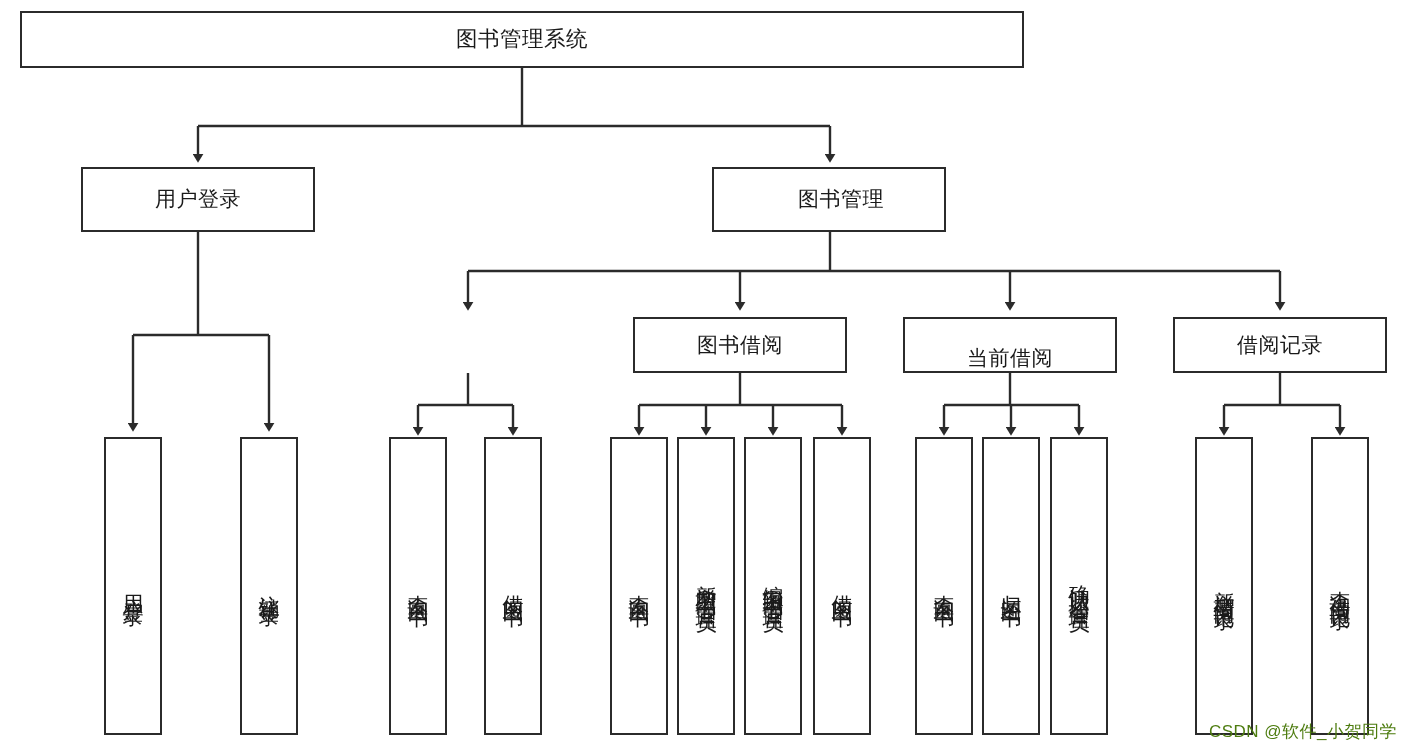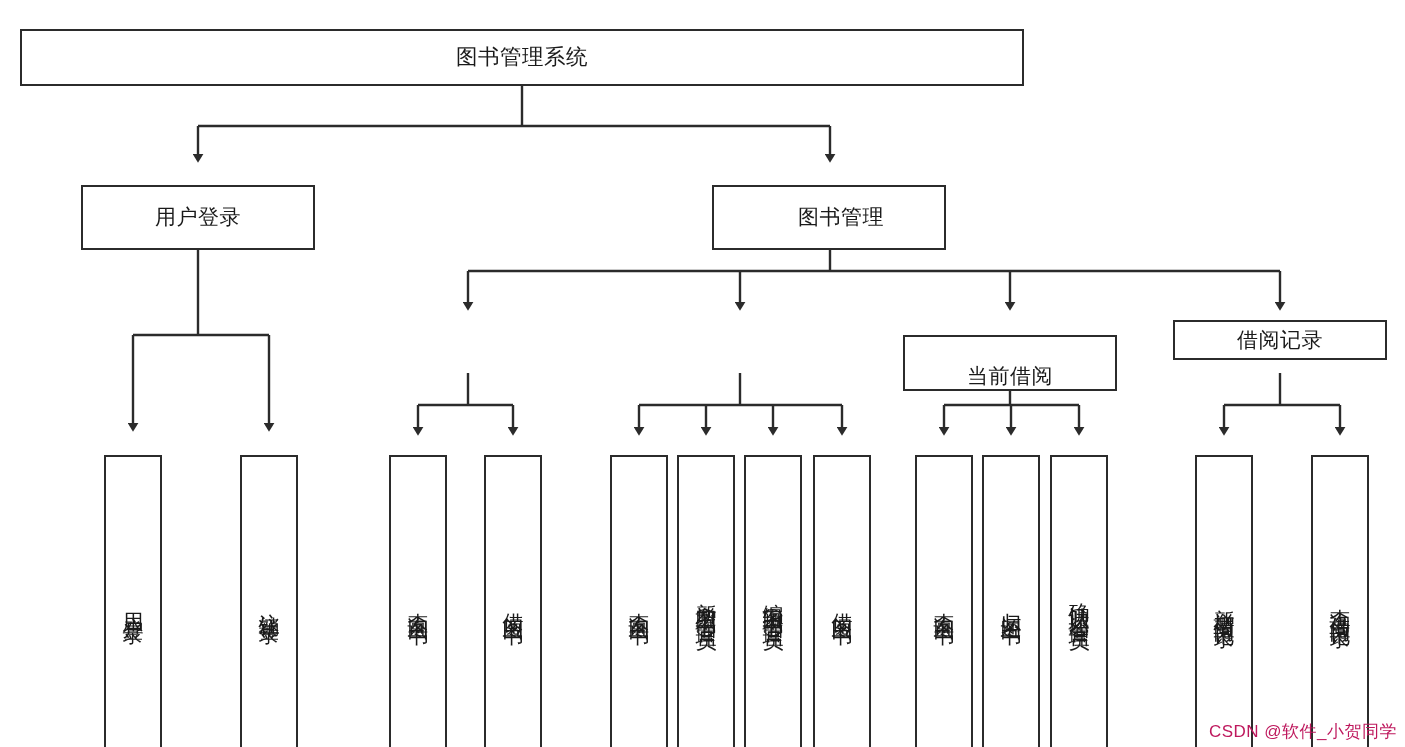--- a/index.html
+++ b/index.html
@@ -27,21 +27,20 @@
   .node {
     position: absolute;
     box-sizing: border-box;
     border: 2.2px solid #2b2b2b;
     background: #ffffff;
     display: flex;
     align-items: center;
     justify-content: center;
     color: #1a1a1a;
     z-index: 2;
-    margin-top: 18px;
   }
   .node .lbl {
     display: block;
     text-align: center;
     line-height: 1.18;
     white-space: nowrap;
   }
   
   .h-node .lbl {
     font-size: 21px;
@@ -62,21 +61,21 @@
     line-height: 1.05;
     letter-spacing: 4px;
     white-space: nowrap;
     max-height: 268px;
   }
   #watermark {
     position: absolute;
     right: 8px;
     bottom: 4px;
     font-size: 17px;
-    color: #be185d;
+    color: #4d7c0f;
     letter-spacing: 0.5px;
     z-index: 3;
     white-space: nowrap;
   }
 </style>
 </head>
 <body>
 
 <div id="canvas">
 
@@ -134,24 +133,27 @@
     <span class="lbl">图书管理系统</span>
   </div>
 
   <div class="node h-node" style="left:81px; top:167px; width:234px; height:65px;">
     <span class="lbl">用户登录</span>
   </div>
   <div class="node h-node" style="left:712px; top:167px; width:234px; height:65px;padding-left:24px;">
     <span class="lbl">图书管理</span>
   </div>
 
+  <div class="node h-node" style="left:633px; top:317px; width:214px; height:56px;">
+    <span class="lbl">图书借阅</span>
+  </div>
   <div class="node h-node" style="left:903px; top:317px; width:214px; height:56px;align-items:flex-end;">
     <span class="lbl">当前借阅</span>
   </div>
-  <div class="node h-node" style="left:1173px; top:302px; width:214px; height:40px;">
+  <div class="node h-node" style="left:1173px; top:317px; width:214px; height:56px;">
     <span class="lbl">借阅记录</span>
   </div>
 
   <div class="node v-node" style="left:104px; top:437px; width:58px; height:298px;">
     <span class="lbl">用户登录</span>
   </div>
   <div class="node v-node" style="left:240px; top:437px; width:58px; height:298px;">
     <span class="lbl">注销登录</span>
   </div>
 

